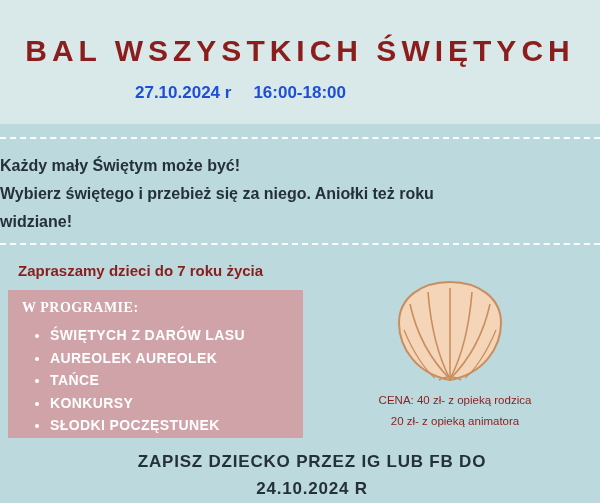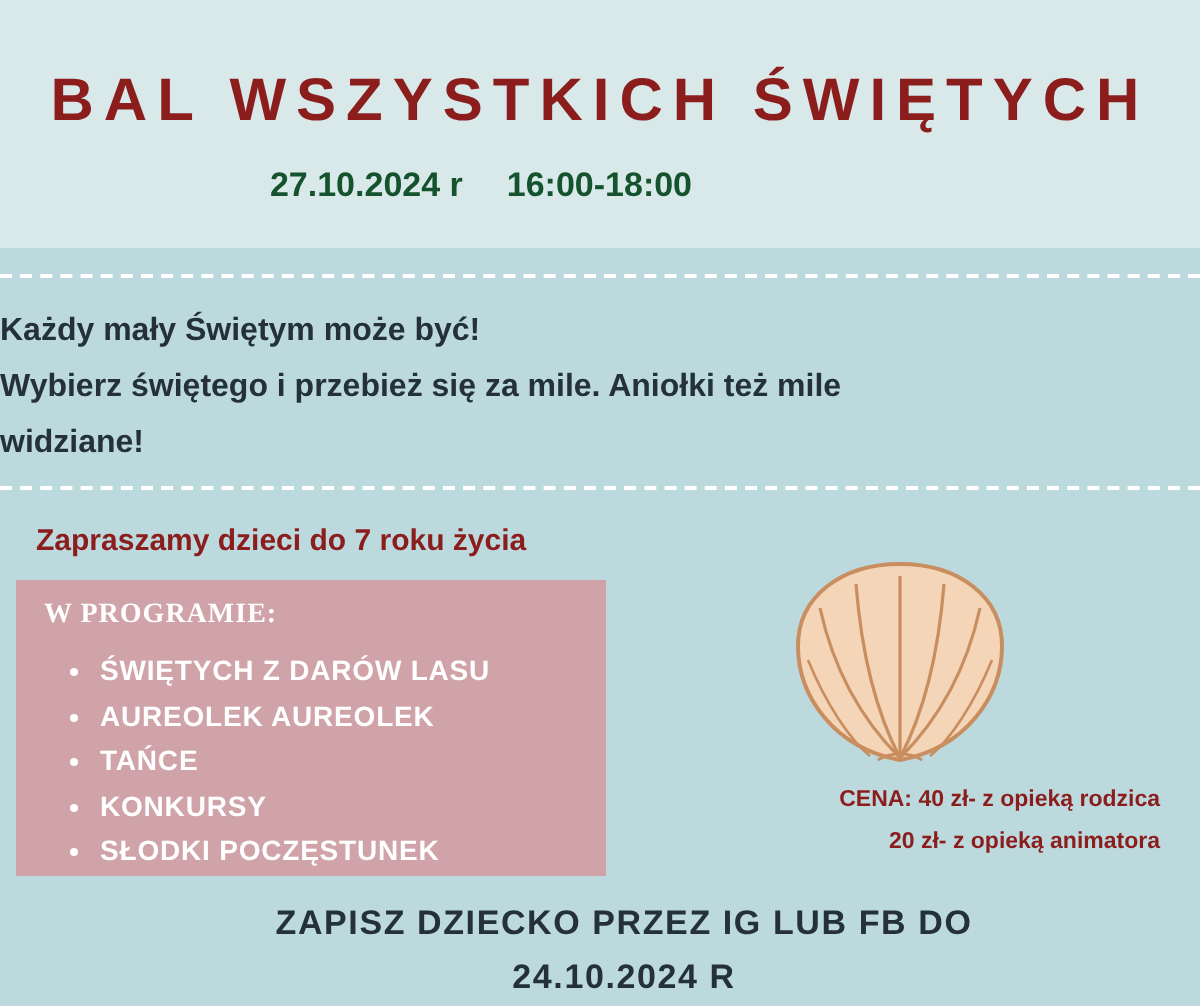--- a/index.html
+++ b/index.html
@@ -43,21 +43,21 @@
     white-space: nowrap;
   }
   .subtitle {
     position: absolute;
     left: 0;
     top: 83px;
     width: 481px;
     text-align: center;
     font-size: 17px;
     font-weight: bold;
-    color: #14532d;
+    color: #1d4ed8;
   }
   .subtitle .gap {
     display: inline-block;
     width: 22px;
   }
 
   
   .dashed {
     position: absolute;
     left: 0;
@@ -135,23 +135,23 @@
     width: 110px;
     height: 105px;
   }
 
   
   .price {
     position: absolute;
     left: 330px;
     top: 390px;
     width: 250px;
-    text-align: right;
+    text-align: center;
     font-size: 11.5px;
-    font-weight: bold;
+    font-weight: normal;
     color: #8b1d1d;
     line-height: 21px;
   }
 
   
   .footer {
     position: absolute;
     left: 12px;
     top: 448px;
     width: 600px;
@@ -173,21 +173,21 @@
   <div class="title">BAL WSZYSTKICH ŚWIĘTYCH</div>
 
   <div class="subtitle">
     <span>27.10.2024 r</span><span class="gap"></span><span>16:00-18:00</span>
   </div>
 
   <div class="dashed one"></div>
 
   <div class="intro">
     <div>Każdy mały Świętym może być!</div>
-    <div>Wybierz świętego i przebież się za mile. Aniołki też mile</div>
+    <div>Wybierz świętego i przebież się za niego. Aniołki też roku</div>
     <div>widziane!</div>
   </div>
 
   <div class="dashed two"></div>
 
   <div class="invite">Zapraszamy dzieci do 7 roku życia</div>
 
   <div class="program-box">
     <div class="program-title">W PROGRAMIE:</div>
     <ul class="program-list">

